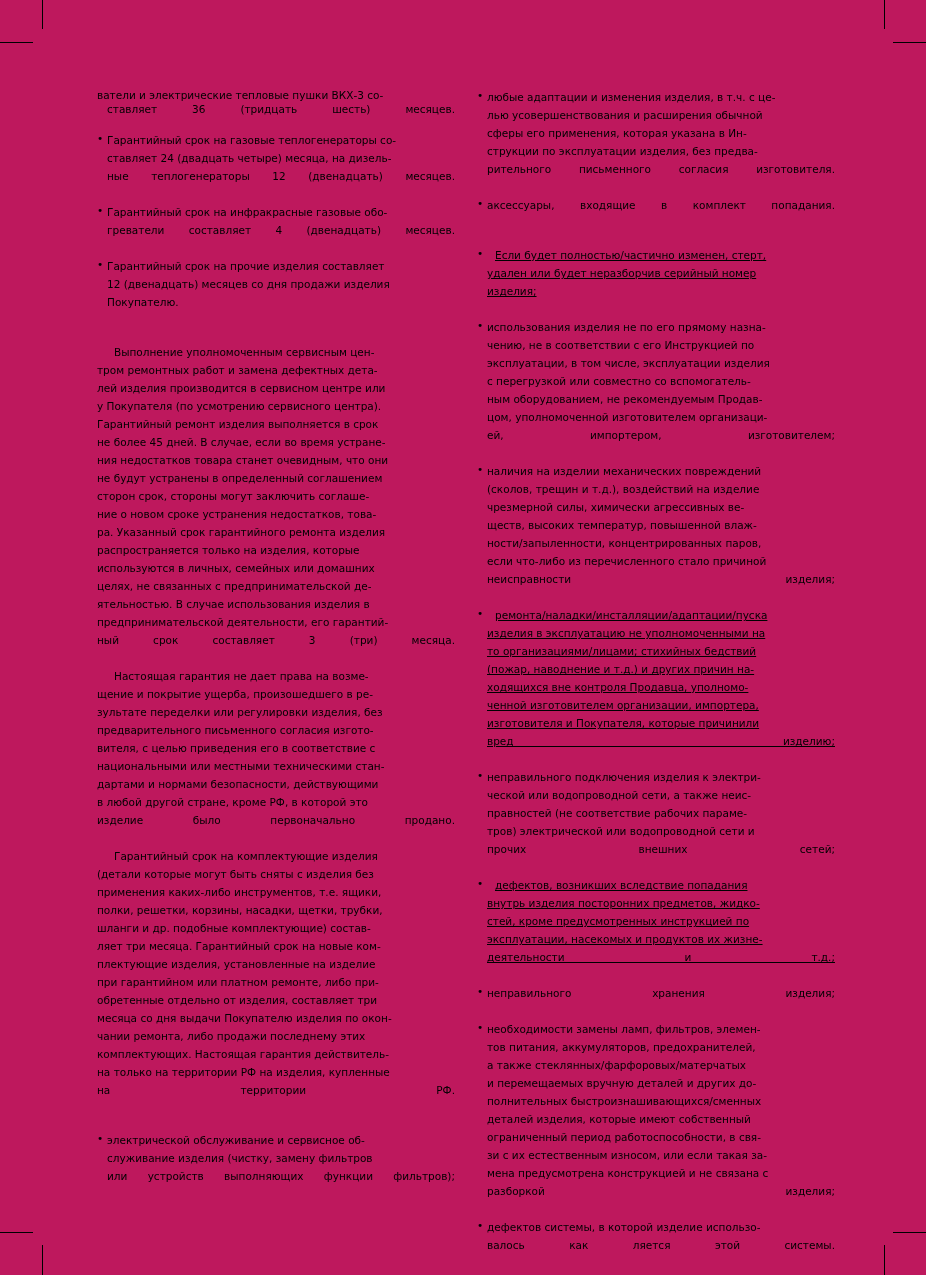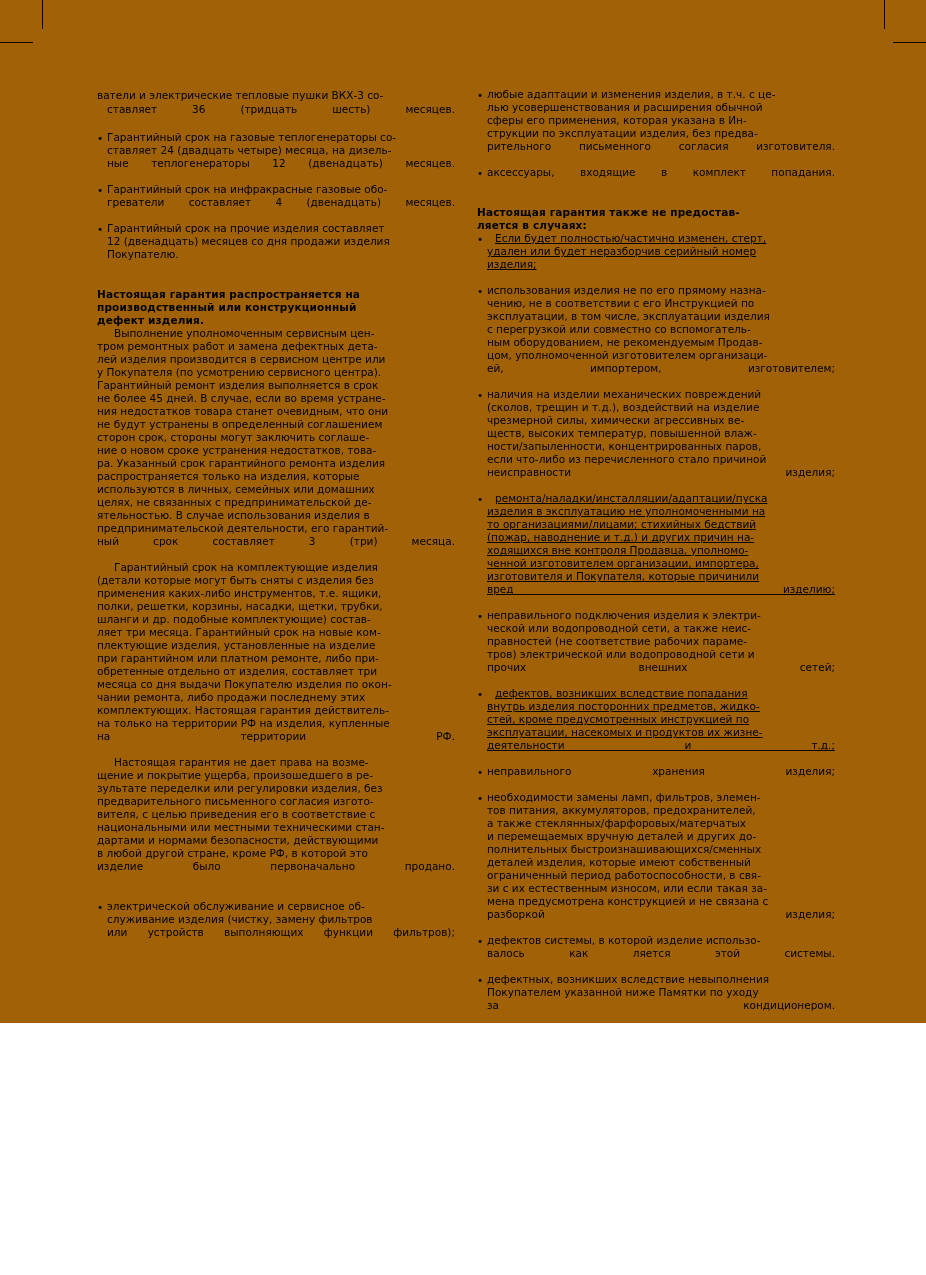--- a/index.html
+++ b/index.html
@@ -7,23 +7,23 @@
     padding: 0;
     background: #ffffff;
   }
   body {
     font-family: "DejaVu Sans", "Liberation Sans", sans-serif;
     color: #000000;
   }
   #page {
     position: relative;
     width: 926px;
-    height: 1023px;
+    height: 1275px;
     overflow: hidden;
-    background: #a16207;
+    background: #be185d;
   }
 
   
   .crop {
     position: absolute;
     background: #000000;
   }
   .crop.v { width: 1px; }
   .crop.h { height: 1px; }
 
@@ -43,21 +43,21 @@
     width: 358px;
   }
   .col-left  { left: 97px;  }
   .col-right { left: 477px; }
 
   
   .para,
   .li-text,
   .heading {
     font-size: 10.5px;
-    line-height: 13px;
+    line-height: 18px;
     text-align: justify;
     text-justify: inter-word;
     -webkit-hyphens: none;
     hyphens: none;
     white-space: pre-line;
     margin: 0;
   }
 
   .para {
     text-indent: 17px;
@@ -152,67 +152,64 @@
         <li>
           <span class="bullet">•</span>
           <span class="li-text">Гарантийный срок на прочие изделия составляет
 12 (двенадцать) месяцев со дня продажи изделия
 Покупателю.</span>
         </li>
       </ul>
 
     <div class="spacer-lg"></div>
 
-    <div class="heading">Настоящая гарантия распространяется на
-производственный или конструкционный
-дефект изделия.</div>
 
     <div class="para">Выполнение уполномоченным сервисным цен-
 тром ремонтных работ и замена дефектных дета-
 лей изделия производится в сервисном центре или
 у Покупателя (по усмотрению сервисного центра).
 Гарантийный ремонт изделия выполняется в срок
 не более 45 дней. В случае, если во время устране-
 ния недостатков товара станет очевидным, что они
 не будут устранены в определенный соглашением
 сторон срок, стороны могут заключить соглаше-
 ние о новом сроке устранения недостатков, това-
 ра. Указанный срок гарантийного ремонта изделия
 распространяется только на изделия, которые
 используются в личных, семейных или домашних
 целях, не связанных с предпринимательской де-
 ятельностью. В случае использования изделия в
 предпринимательской деятельности, его гарантий-
 ный срок составляет 3 (три) месяца.</div>
 
+    <div class="para">Настоящая гарантия не дает права на возме-
+щение и покрытие ущерба, произошедшего в ре-
+зультате переделки или регулировки изделия, без
+предварительного письменного согласия изгото-
+вителя, с целью приведения его в соответствие с
+национальными или местными техническими стан-
+дартами и нормами безопасности, действующими
+в любой другой стране, кроме РФ, в которой это
+изделие было первоначально продано.</div>
+
     <div class="para">Гарантийный срок на комплектующие изделия
 (детали которые могут быть сняты с изделия без
 применения каких-либо инструментов, т.е. ящики,
 полки, решетки, корзины, насадки, щетки, трубки,
 шланги и др. подобные комплектующие) состав-
 ляет три месяца. Гарантийный срок на новые ком-
 плектующие изделия, установленные на изделие
 при гарантийном или платном ремонте, либо при-
 обретенные отдельно от изделия, составляет три
 месяца со дня выдачи Покупателю изделия по окон-
 чании ремонта, либо продажи последнему этих
 комплектующих. Настоящая гарантия действитель-
 на только на территории РФ на изделия, купленные
 на территории РФ.</div>
 
-    <div class="para">Настоящая гарантия не дает права на возме-
-щение и покрытие ущерба, произошедшего в ре-
-зультате переделки или регулировки изделия, без
-предварительного письменного согласия изгото-
-вителя, с целью приведения его в соответствие с
-национальными или местными техническими стан-
-дартами и нормами безопасности, действующими
-в любой другой стране, кроме РФ, в которой это
-изделие было первоначально продано.</div>
-
     <div class="spacer-lg"></div>
 
 
     <ul class="blist" id="exclusions-list">
         <li>
           <span class="bullet">•</span>
           <span class="li-text">электрической обслуживание и сервисное об-
 служивание изделия (чистку, замену фильтров
 или устройств выполняющих функции фильтров);</span>
         </li>
@@ -231,22 +228,20 @@
 рительного письменного согласия изготовителя.</span>
         </li>
         <li>
           <span class="bullet">•</span>
           <span class="li-text">аксессуары, входящие в комплект попадания.</span>
         </li>
       </ul>
 
     <div class="spacer-lg"></div>
 
-    <div class="heading">Настоящая гарантия также не предостав-
-ляется в случаях:</div>
 
     <ul class="blist" id="cases-list">
         <li>
           <span class="bullet">•</span>
           <span class="li-text extra-gap">Если будет полностью/частично изменен, стерт,
 удален или будет неразборчив серийный номер
 изделия;</span>
         </li>
         <li>
           <span class="bullet">•</span>

